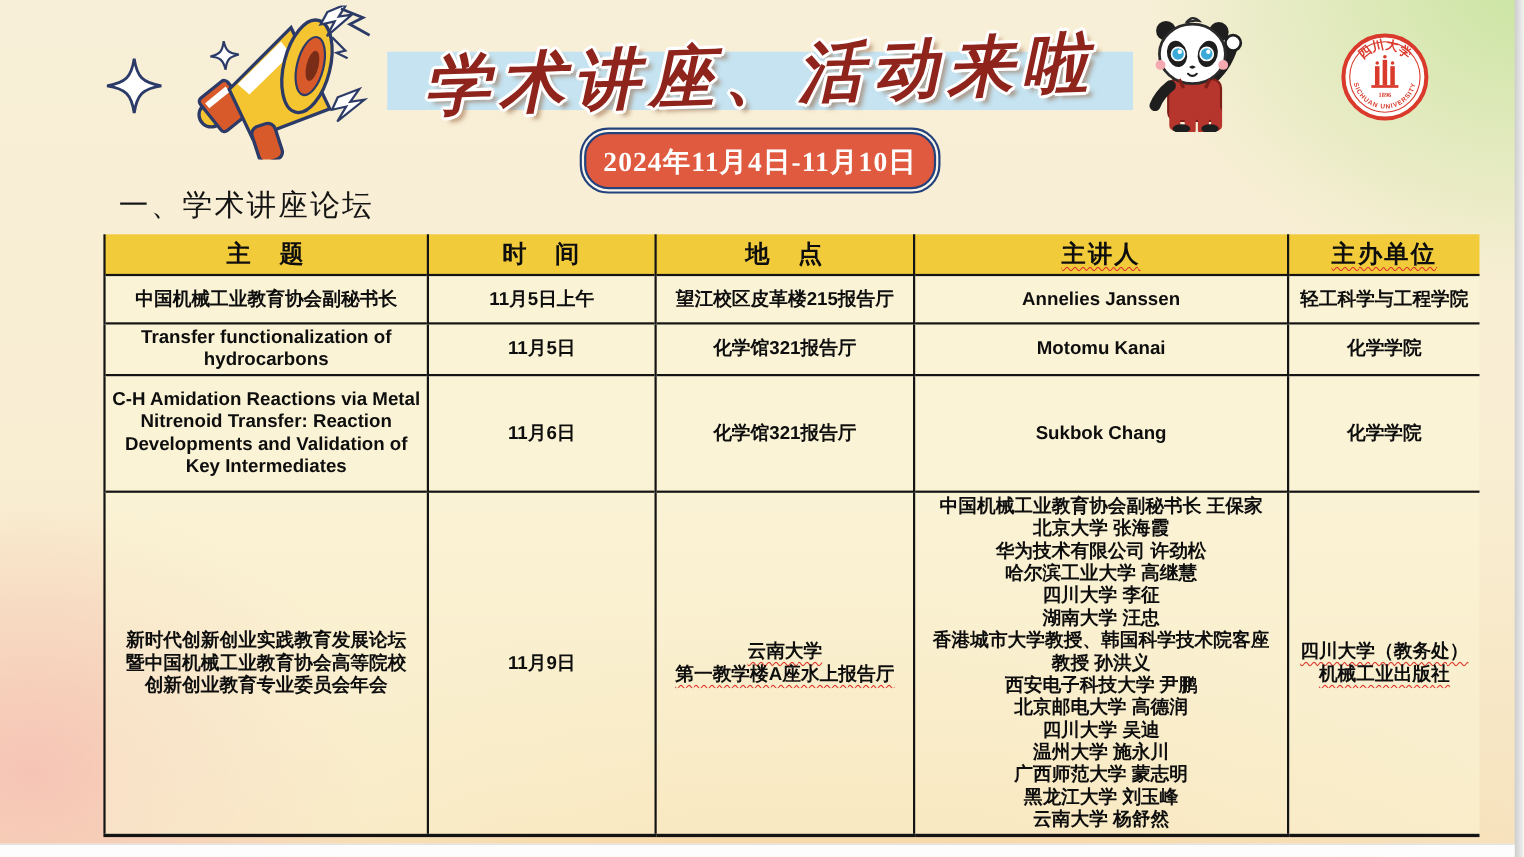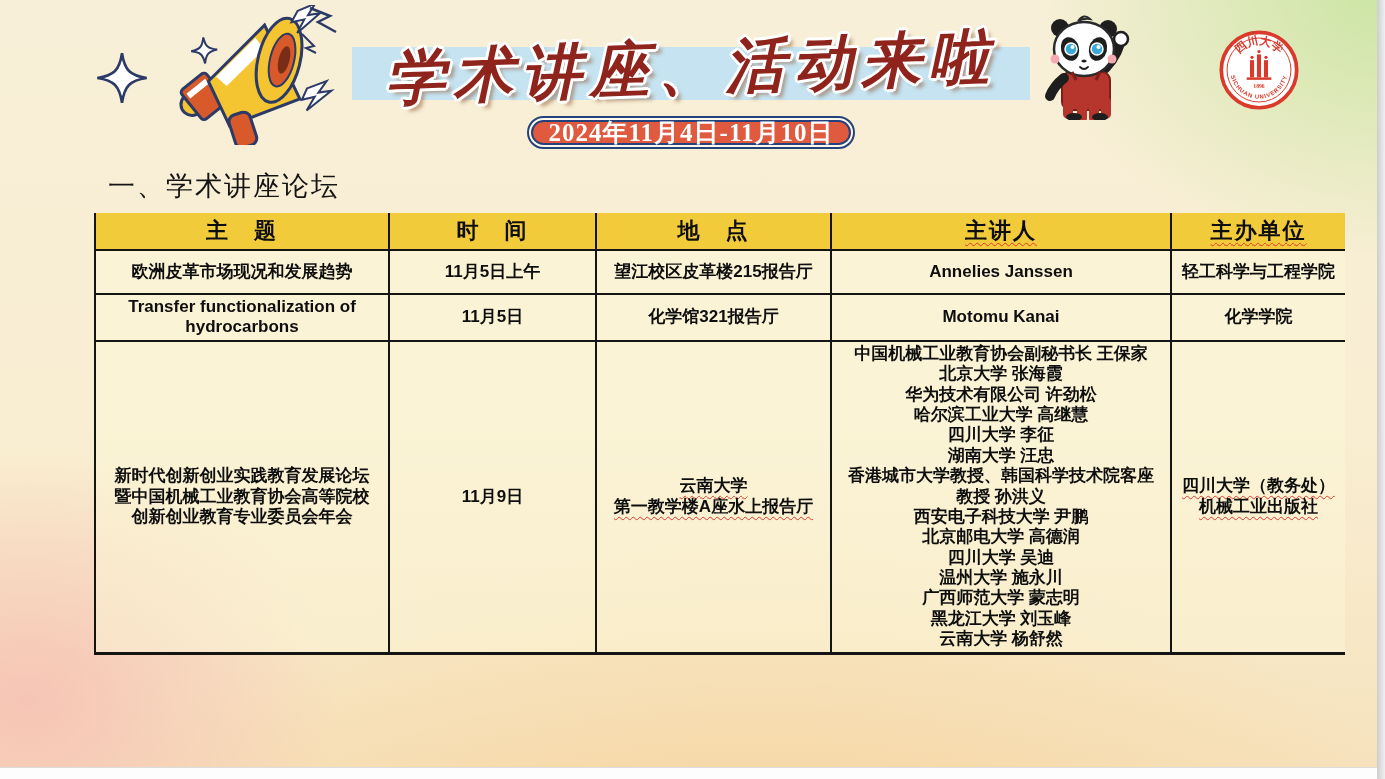--- a/index.html
+++ b/index.html
@@ -24,21 +24,21 @@
     position:absolute;left:352px;top:16px;width:678px;height:104px;
     display:flex;align-items:center;justify-content:center;
     font-family:"DejaVu Serif","Liberation Serif",serif;
     font-weight:bold;font-style:italic;font-size:60px;letter-spacing:8px;
     color:#8e241c;transform:rotate(-2deg);white-space:nowrap;
     text-shadow:-2px -2px 0 #fff,2px -2px 0 #fff,-2px 2px 0 #fff,2px 2px 0 #fff,
       -3px 0 0 #fff,3px 0 0 #fff,0 3px 0 #fff,0 -3px 0 #fff,
       5px 5px 4px rgba(141,84,44,.5);
   }
   .badge-outer{
-    position:absolute;left:527px;top:116px;width:328px;height:33px;
+    position:absolute;left:527px;top:116px;width:328px;height:60px;
     border:2px solid #24427c;border-radius:26px;padding:2px;background:rgba(255,255,255,.55);
   }
   .badge-inner{
     width:100%;height:100%;border:2px solid #24427c;border-radius:22px;
     background:#e05a40;display:flex;align-items:center;justify-content:center;
     color:#fff;font-family:"Liberation Serif","DejaVu Serif",serif;
     font-weight:bold;font-size:25px;letter-spacing:1px;
   }
   .section-heading{
     position:absolute;left:108px;top:168px;font-size:27px;font-weight:normal;color:#151515;
@@ -176,31 +176,38 @@
           <tr>
             <th><span>主　题</span></th>
             <th><span>时　间</span></th>
             <th><span>地　点</span></th>
             <th><span class="squiggle">主讲人</span></th>
             <th><span class="squiggle">主办单位</span></th>
           </tr>
         </thead>
       <tbody>
           <tr class="r1">
-            <td>欧洲皮革市场现况和发展趋势</td>
+            <td>中国机械工业教育协会副秘书长</td>
             <td>11月5日上午</td>
             <td>望江校区皮革楼215报告厅</td>
             <td>Annelies Janssen</td>
             <td>轻工科学与工程学院</td>
           </tr>
           <tr class="r2">
             <td>Transfer functionalization of hydrocarbons</td>
             <td>11月5日</td>
             <td>化学馆321报告厅</td>
             <td>Motomu Kanai</td>
+            <td>化学学院</td>
+          </tr>
+          <tr class="r3">
+            <td>C-H Amidation Reactions via Metal Nitrenoid Transfer: Reaction Developments and Validation of Key Intermediates</td>
+            <td>11月6日</td>
+            <td>化学馆321报告厅</td>
+            <td>Sukbok Chang</td>
             <td>化学学院</td>
           </tr>
           <tr class="r4">
             <td>新时代创新创业实践教育发展论坛
 暨中国机械工业教育协会高等院校
 创新创业教育专业委员会年会</td>
             <td>11月9日</td>
             <td class="squiggle">云南大学
 第一教学楼A座水上报告厅</td>
             <td>中国机械工业教育协会副秘书长 王保家

